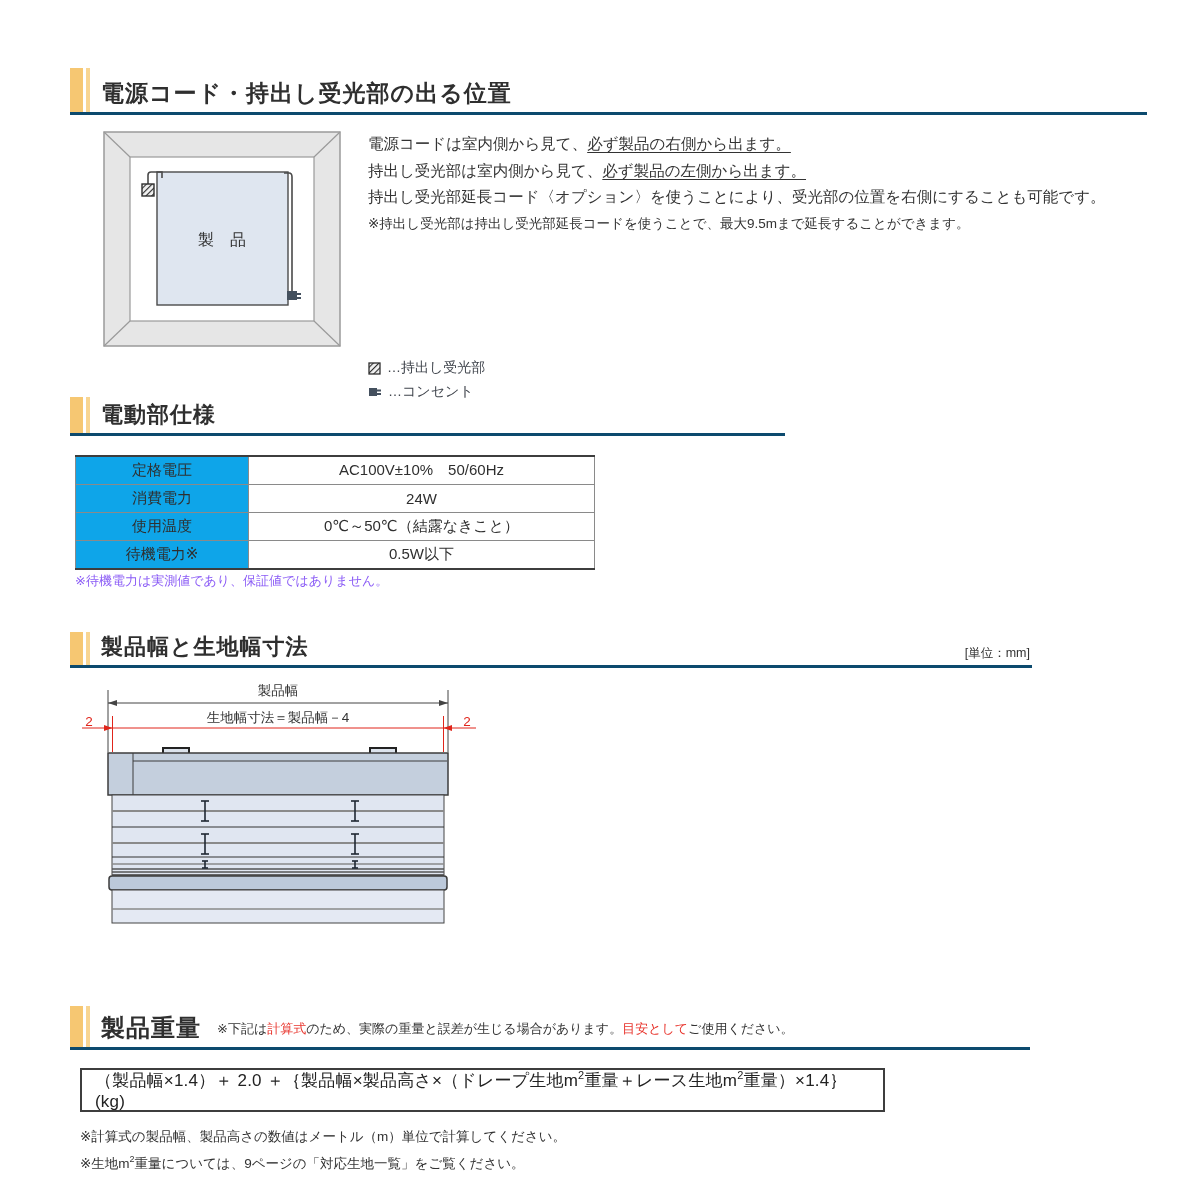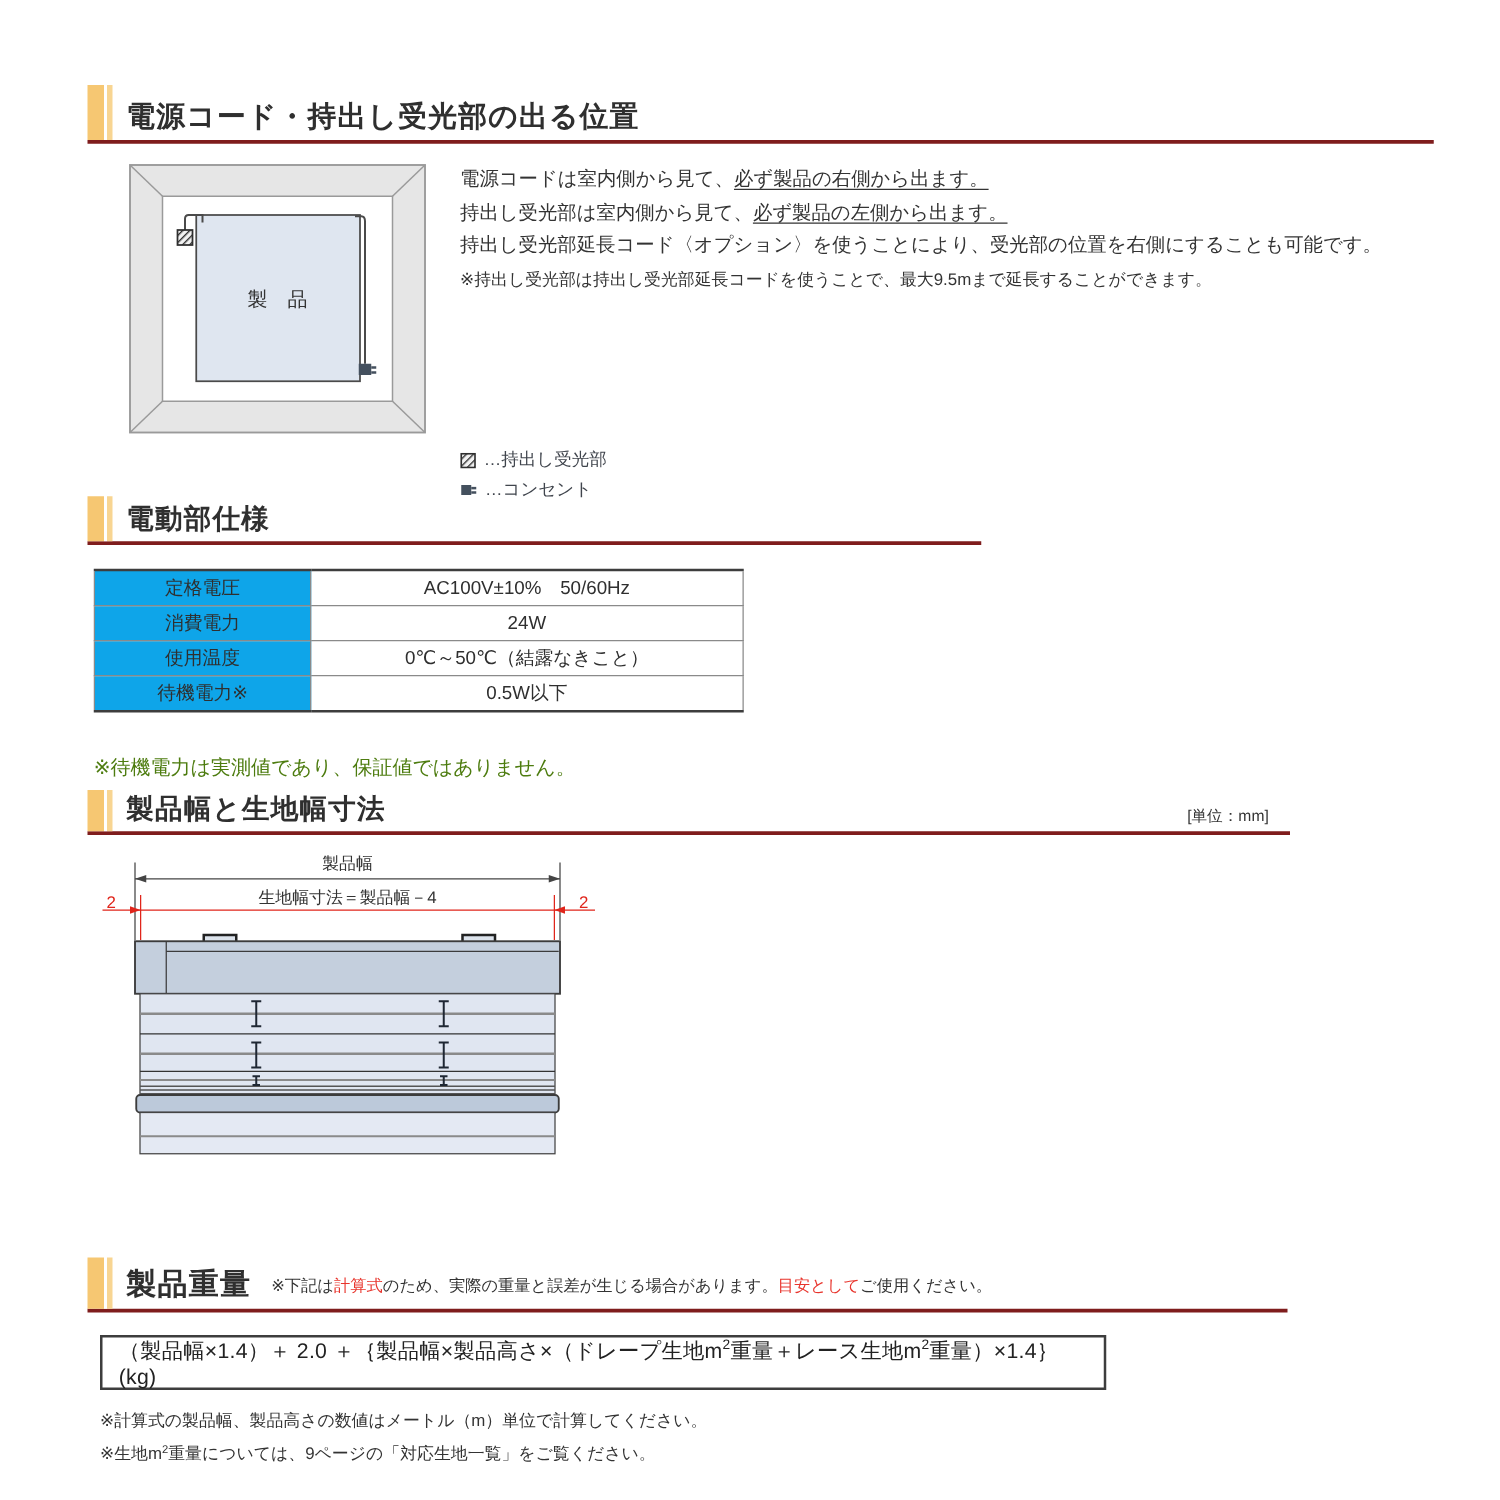--- a/index.html
+++ b/index.html
@@ -7,21 +7,21 @@
     width:1200px;height:1200px;position:relative;overflow:hidden;
     font-family:"Liberation Sans","DejaVu Sans",sans-serif;
     color:#333;
     -webkit-font-smoothing:antialiased;
   }
   .page{position:absolute;inset:0;}
 
   
   .sec-header{
     position:absolute;
-    border-bottom:3px solid #7f1d1d;
+    border-bottom:3px solid #0c4a6e;
     display:flex;align-items:flex-end;
   }
   .sec-bar{
     flex:0 0 20px;align-self:stretch;margin-right:11px;
     background:linear-gradient(90deg,#f6c772 0,#f6c772 13px,#ffffff 13px,#ffffff 16px,#f8d592 16px,#f8d592 20px);
   }
   .sec-title{font-weight:bold;color:#2f2f2f;letter-spacing:1px;line-height:1.1;padding-bottom:6px;}
 
   
   .s1-text{position:absolute;left:368px;top:131px;width:800px;font-size:15.5px;line-height:26.5px;color:#333;}
@@ -36,24 +36,24 @@
     position:absolute;left:75px;top:455px;width:520px;
     border-collapse:collapse;font-size:15px;color:#2f2f2f;
   }
   .spec-table td{
     height:27px;text-align:center;vertical-align:middle;
     border:1px solid #8a8a8a;padding:0 6px;
   }
   .spec-table td.lbl{background:#0ea5e9;width:160px;}
   .spec-table tr:first-child td{border-top:2px solid #3d3d3d;}
   .spec-table tr:last-child td{border-bottom:2px solid #3d3d3d;}
-  .s2-note{position:absolute;left:75px;top:572px;font-size:16px;color:#4d7c0f;margin-top:32px;}
-
-  
-  .unit-label{position:absolute;right:17px;bottom:3px;font-size:12.5px;font-weight:normal;color:#333;letter-spacing:0;}
+  .s2-note{position:absolute;left:75px;top:572px;font-size:13px;color:#8b5cf6;}
+
+  
+  .unit-label{position:absolute;right:2px;bottom:3px;font-size:12.5px;font-weight:normal;color:#333;letter-spacing:0;}
 
   
   .s4-note{font-size:13px;color:#333;padding-bottom:9px;margin-left:16px;}
   .red{color:#e8342c;}
   .formula-box{
     position:absolute;left:80px;top:1068px;width:805px;height:44px;
     border:2px solid #3d3d3d;box-sizing:border-box;
     display:flex;align-items:center;padding-left:13px;
     font-size:17px;color:#222;letter-spacing:0.2px;
   }

